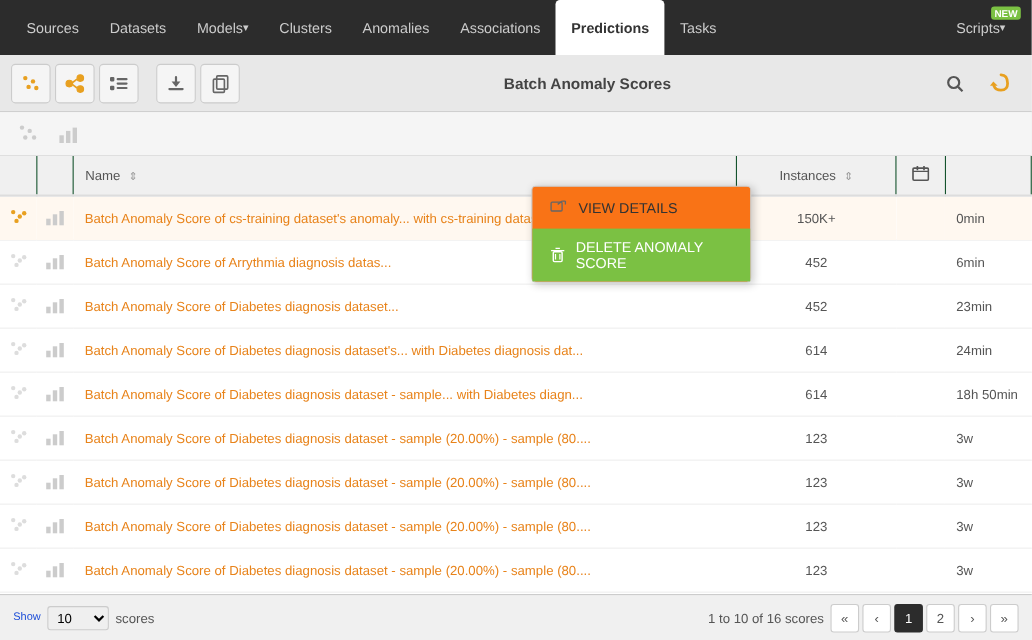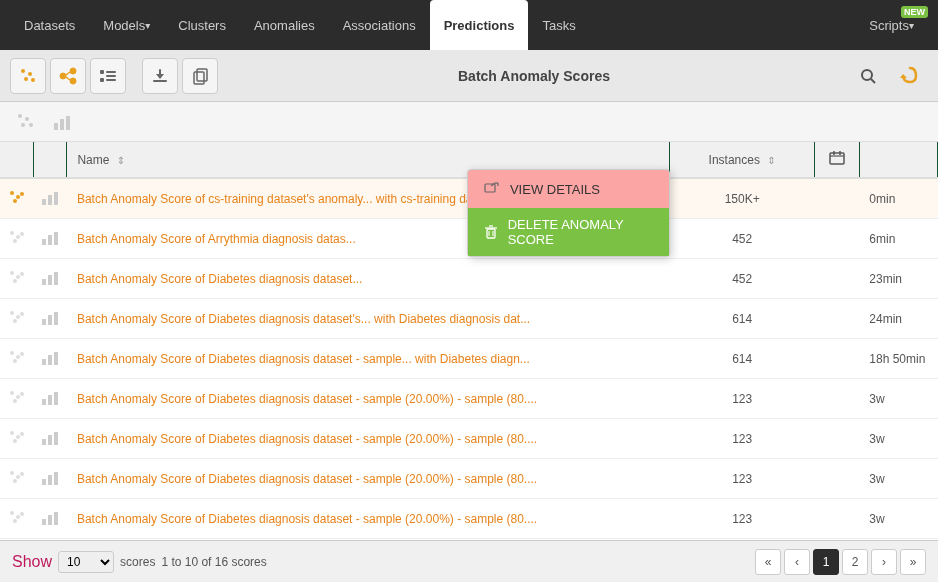--- a/index.html
+++ b/index.html
@@ -182,26 +182,26 @@
       margin-left: 4px;
     }
 
     
     .context-row {
       background: #fff;
     }
     .context-menu {
       display: flex;
       flex-direction: column;
-      background: #fca5a5;
+      background: #f97316;
       border: 1px solid #ccc;
       border-radius: 4px;
       box-shadow: 2px 2px 8px rgba(0,0,0,0.2);
       position: absolute;
-      left: 400px;
+      left: 416px;
       top: -10px;
       z-index: 100;
       min-width: 200px;
     }
     .context-menu-item {
       display: flex;
       align-items: center;
       padding: 9px 14px;
       gap: 8px;
       cursor: pointer;
@@ -236,30 +236,30 @@
     
     .footer {
       background: #f0f0f0;
       border-top: 1px solid #ccc;
       height: 42px;
       display: flex;
       align-items: center;
       padding: 0 12px;
       gap: 6px;
     }
-    .footer-show-label { color: #be185d; font-size: 16px; }
+    .footer-show-label { color: #1d4ed8; font-size: 10px; }
     .footer-select {
       border: 1px solid #ccc;
       border-radius: 3px;
       padding: 2px 4px;
       font-size: 12px;
       width: 56px;
     }
     .footer-scores-label { color: #555; font-size: 12px; }
-    .footer-info { flex: 1; text-align: left; color: #555; font-size: 12px; }
+    .footer-info { flex: 1; text-align: right; color: #555; font-size: 12px; }
     .pagination {
       display: flex;
       align-items: center;
       gap: 3px;
     }
     .page-btn {
       min-width: 26px;
       height: 26px;
       border: 1px solid #ccc;
       border-radius: 3px;
@@ -274,20 +274,21 @@
     .page-btn.active {
       background: #2c2c2c;
       color: #fff;
       border-color: #2c2c2c;
     }
   </style>
 </head>
 <body>
 
 <nav class="top-nav">
+  <a class="nav-item">Sources</a>
   <a class="nav-item">Datasets</a>
   <a class="nav-item has-arrow">Models</a>
   <a class="nav-item">Clusters</a>
   <a class="nav-item">Anomalies</a>
   <a class="nav-item">Associations</a>
   <a class="nav-item active">Predictions</a>
   <a class="nav-item">Tasks</a>
   <div class="nav-scripts">
     <a class="nav-item has-arrow">Scripts</a>
     <span class="new-badge">NEW</span>

